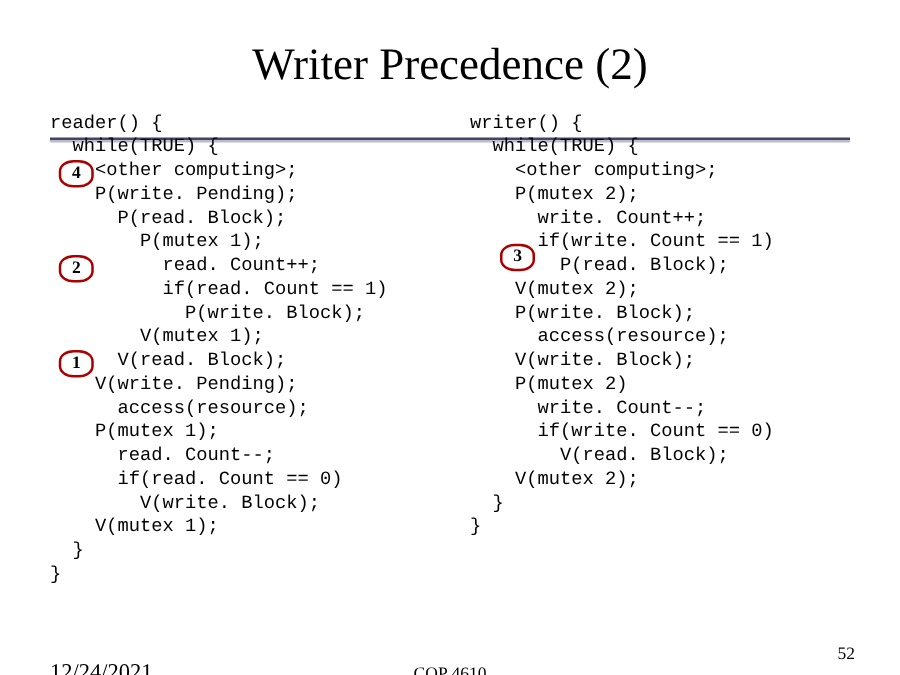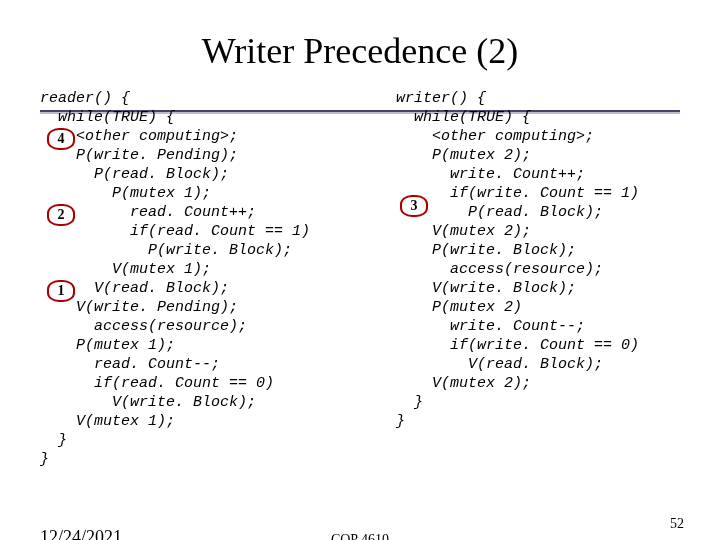--- a/index.html
+++ b/index.html
@@ -38,30 +38,29 @@
   }
   .codeblock {
     position: absolute;
     left: 40px;
     top: 46px;
     font-family: "Courier New", monospace;
     font-size: 15px;
     line-height: 19px;
     white-space: pre;
     color: #000;
-    font-style: italic;
   }
   .left {
     position: absolute;
     left: 40px;
     top: 46px;
   }
   .right {
     position: absolute;
-    left: 396px;
+    left: 376px;
     top: 46px;
   }
   .bottom {
     position: absolute;
     left: 60px;
     top: 409px;
     font-family: "Courier New", monospace;
     font-size: 15px;
     line-height: 19px;
     white-space: pre;

